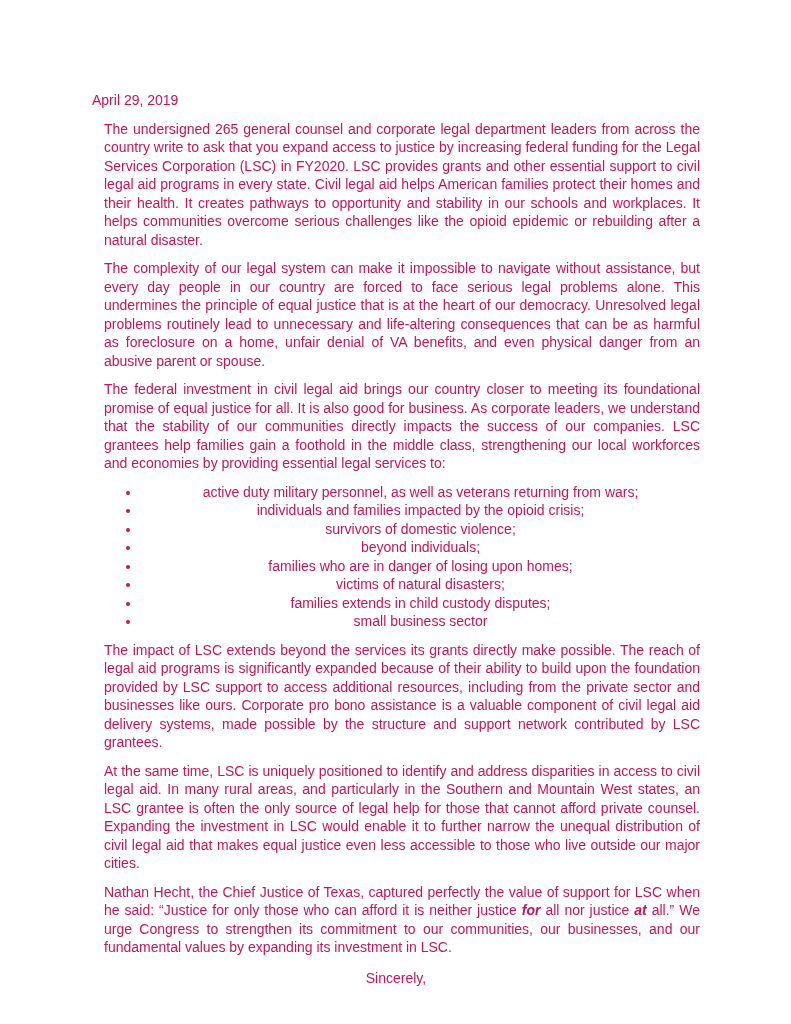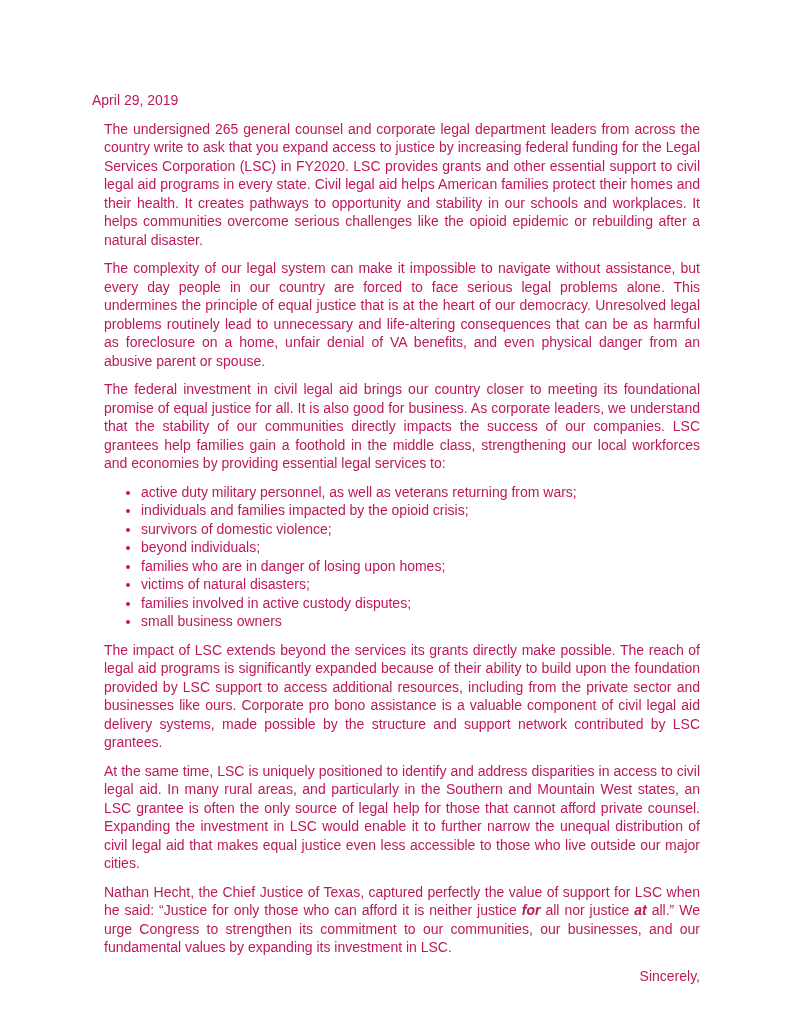--- a/index.html
+++ b/index.html
@@ -21,32 +21,32 @@
     overflow: hidden;
   }
   .date {
     margin: 0 0 10px 0;
   }
   p.para {
     margin: 0 0 10px 12px;
     text-align: justify;
   }
   p.closing {
-    margin: 0;
-    text-align: right;
+    margin: 12px;
+    text-align: center;
   }
   ul.bullets {
     margin: 0 0 10px 0;
     padding: 0 0 0 49px;
     list-style: disc outside;
   }
   ul.bullets li {
     margin: 0;
     padding: 0;
-    text-align: left;
+    text-align: center;
   }
   .bold-italic {
     font-style: italic;
     font-weight: bold;
   }
 </style>
 </head>
 <body>
 
 <div class="page">
@@ -58,22 +58,22 @@
 
   <p class="para"><span>The federal investment in civil legal aid brings our country closer to meeting its foundational promise of equal justice for all. It is also good for business. As corporate leaders, we understand that the stability of our communities directly impacts the success of our companies. LSC grantees help families gain a foothold in the middle class, strengthening our local workforces and economies by providing essential legal services to:</span></p>
 
   <ul class="bullets">
       <li>active duty military personnel, as well as veterans returning from wars;</li>
       <li>individuals and families impacted by the opioid crisis;</li>
       <li>survivors of domestic violence;</li>
       <li>beyond individuals;</li>
       <li>families who are in danger of losing upon homes;</li>
       <li>victims of natural disasters;</li>
-      <li>families involved in active custody disputes;</li>
-      <li>small business owners</li>
+      <li>families extends in child custody disputes;</li>
+      <li>small business sector</li>
     </ul>
 
   <p class="para"><span>The impact of LSC extends beyond the services its grants directly make possible. The reach of legal aid programs is significantly expanded because of their ability to build upon the foundation provided by LSC support to access additional resources, including from the private sector and businesses like ours. Corporate pro bono assistance is a valuable component of civil legal aid delivery systems, made possible by the structure and support network contributed by LSC grantees.</span></p>
 
   <p class="para"><span>At the same time, LSC is uniquely positioned to identify and address disparities in access to civil legal aid. In many rural areas, and particularly in the Southern and Mountain West states, an LSC grantee is often the only source of legal help for those that cannot afford private counsel. Expanding the investment in LSC would enable it to further narrow the unequal distribution of civil legal aid that makes equal justice even less accessible to those who live outside our major cities.</span></p>
 
   <p class="para"><span>Nathan Hecht, the Chief Justice of Texas, captured perfectly the value of support for LSC when he said: “Justice for only those who can afford it is neither justice </span><span class="bold-italic">for</span><span> all nor justice </span><span class="bold-italic">at</span><span> all.” We urge Congress to strengthen its commitment to our communities, our businesses, and our fundamental values by expanding its investment in LSC.</span></p>
 
   <p class="closing">Sincerely,</p>
 </div>

